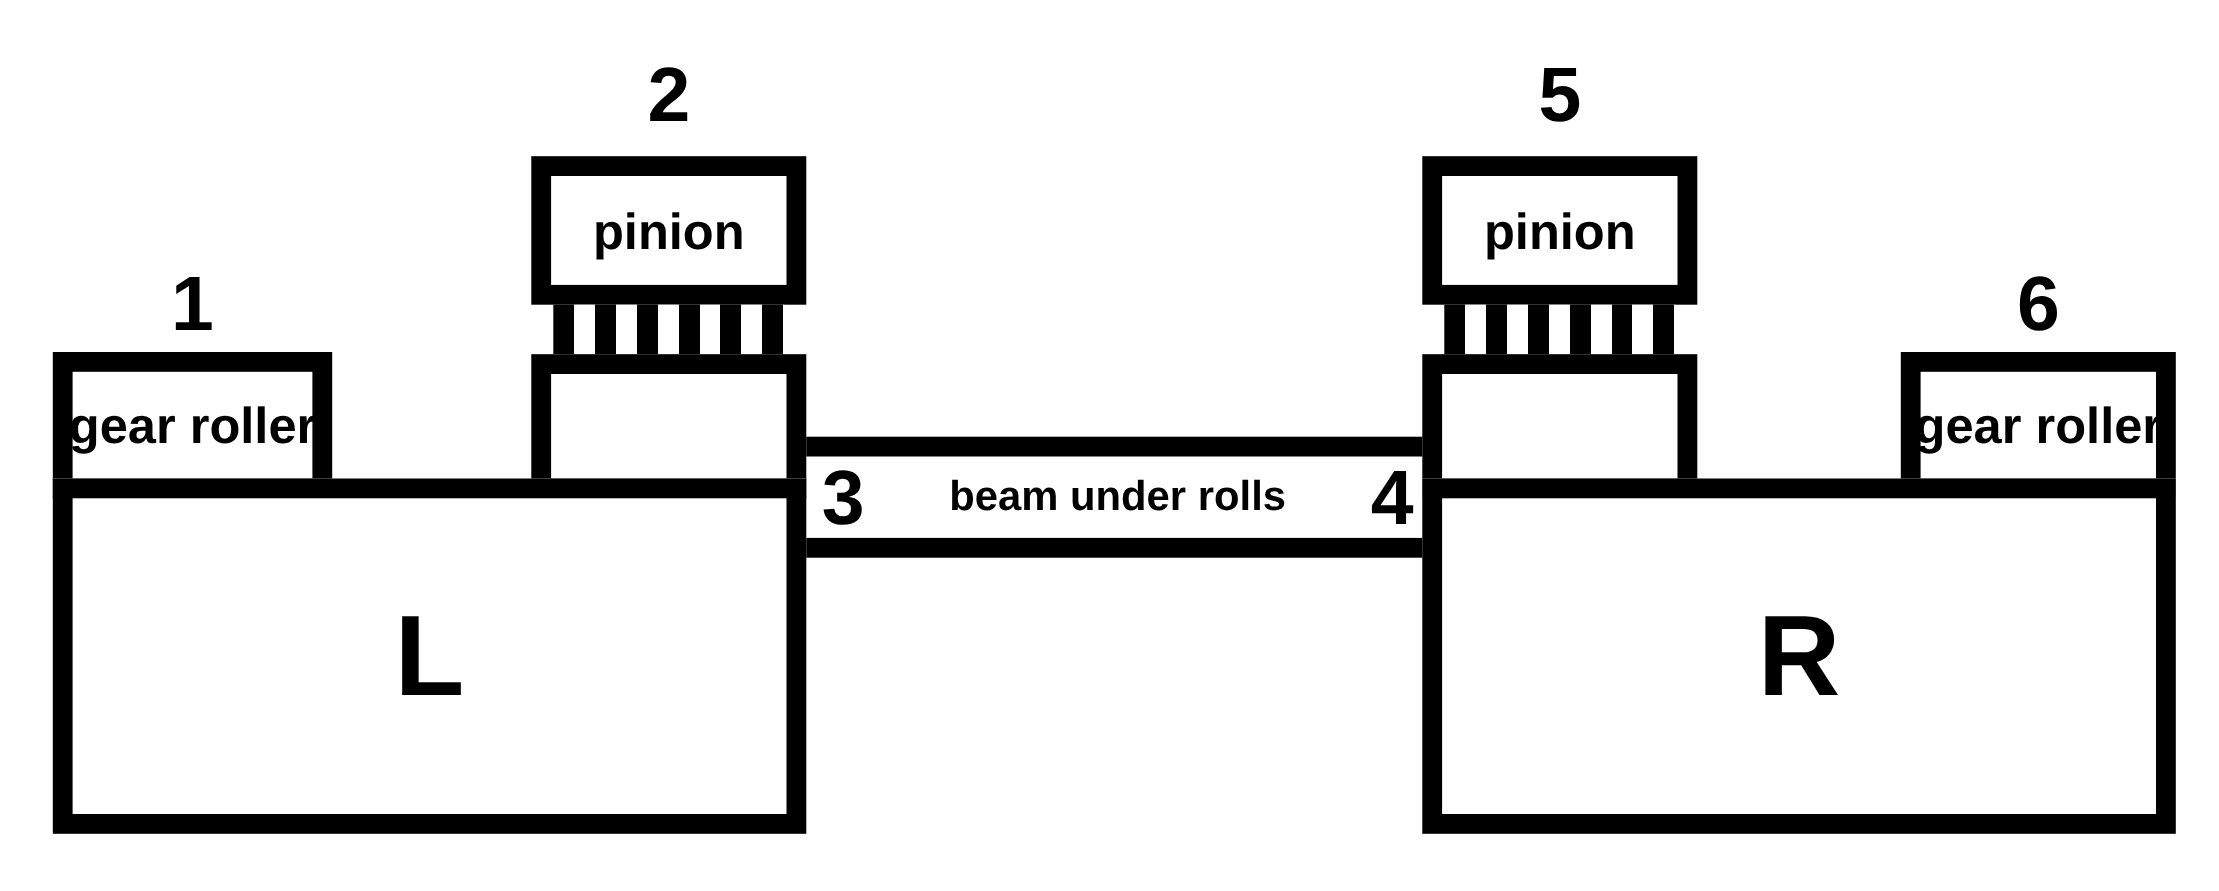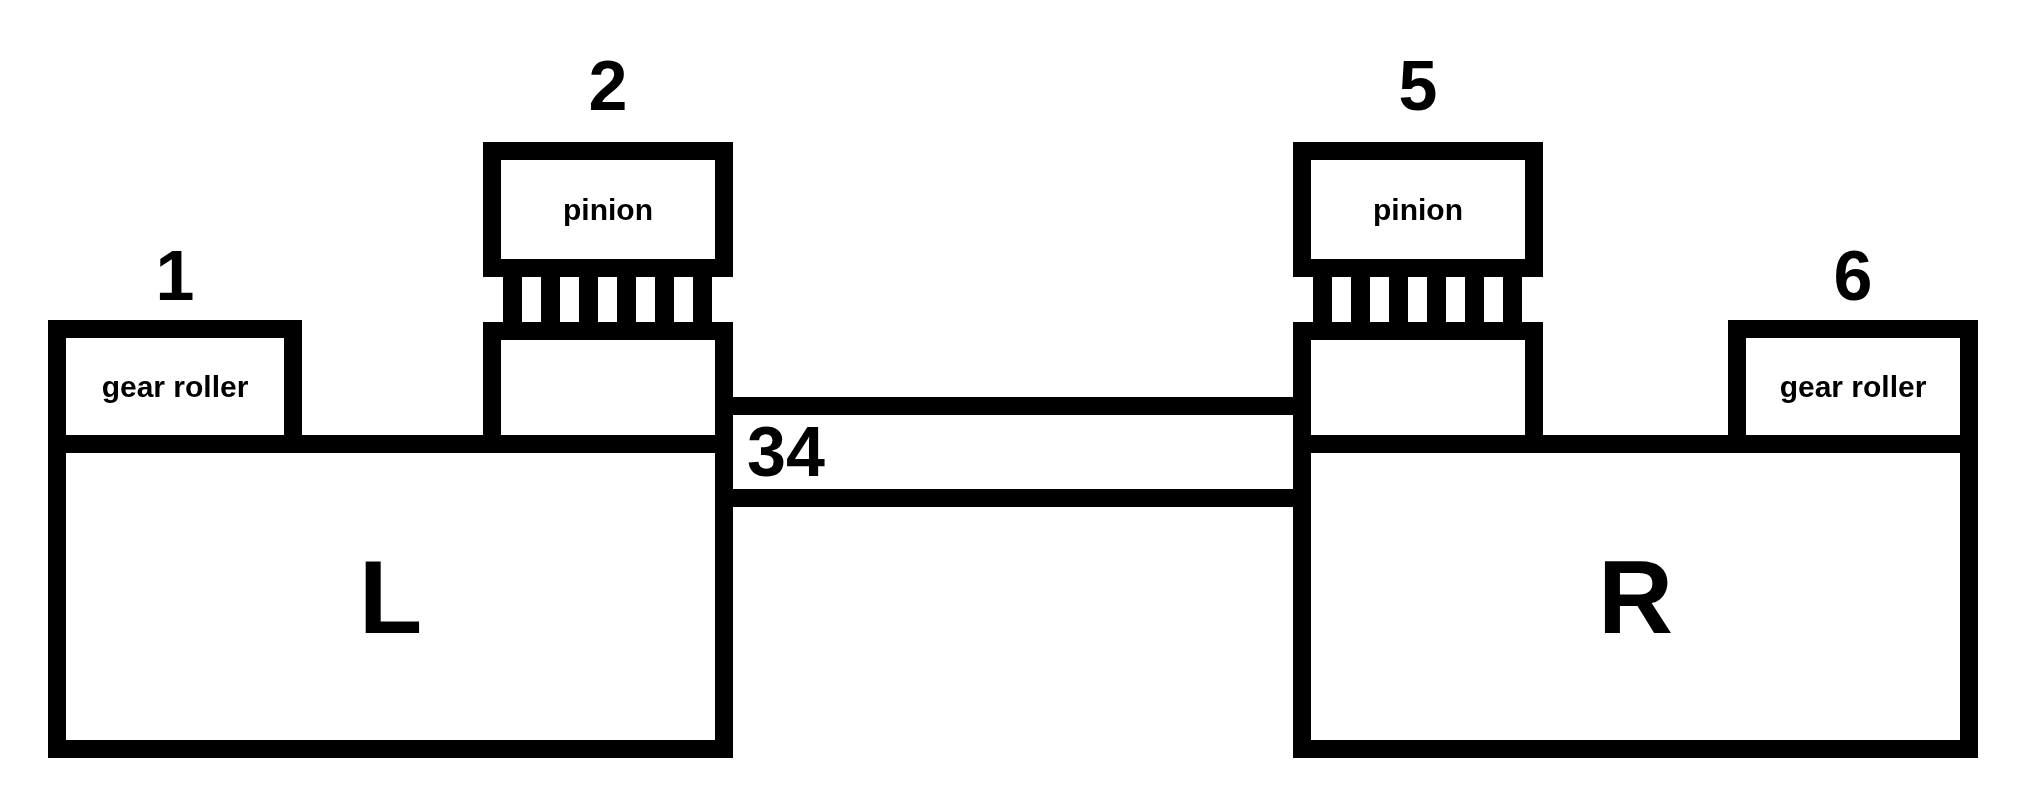--- a/index.html
+++ b/index.html
@@ -30,21 +30,21 @@
 
   
   .box {
     border: 18px solid #000;
     background: #fff;
     display: flex;
     align-items: center;
     justify-content: center;
   }
   .box-label {
-    font-size: 30px;
+    font-size: 46px;
     font-weight: bold;
     white-space: nowrap;
   }
 
   .pinion-box   { width: 250px; height: 135px; }
   .gearbox      { width: 254px; height: 133px; }
   .gearbox-r    { width: 250px; height: 133px; }
 
   
   .teeth { width: 250px; height: 45px; background: transparent; }
@@ -101,20 +101,21 @@
     white-space: nowrap;
   }
 </style>
 </head>
 <body>
 
 <div class="canvas">
 
   <div class="abs beam">
     <span class="beam-num beam-num-left">3</span>
+    <span class="beam-label">beam under rolls</span>
     <span class="beam-num beam-num-right">4</span>
   </div>
 
   <div class="abs callout" style="left:48px; top:236px; width:254px;">1</div>
 
   <div class="abs box gearbox" style="left:48px; top:320px;">
     <span class="box-label">gear roller</span>
   </div>
 
   <div class="abs callout" style="left:483px; top:46px; width:250px;">2</div>

